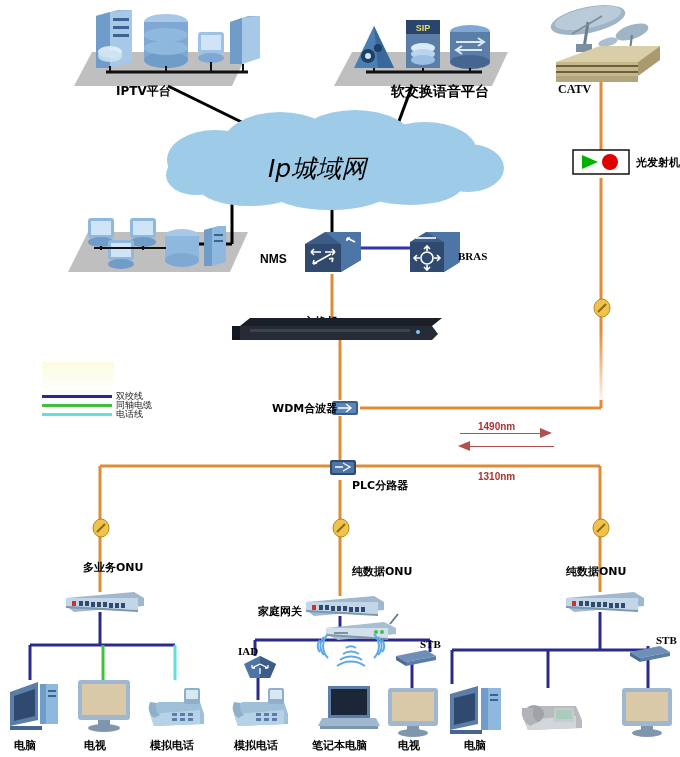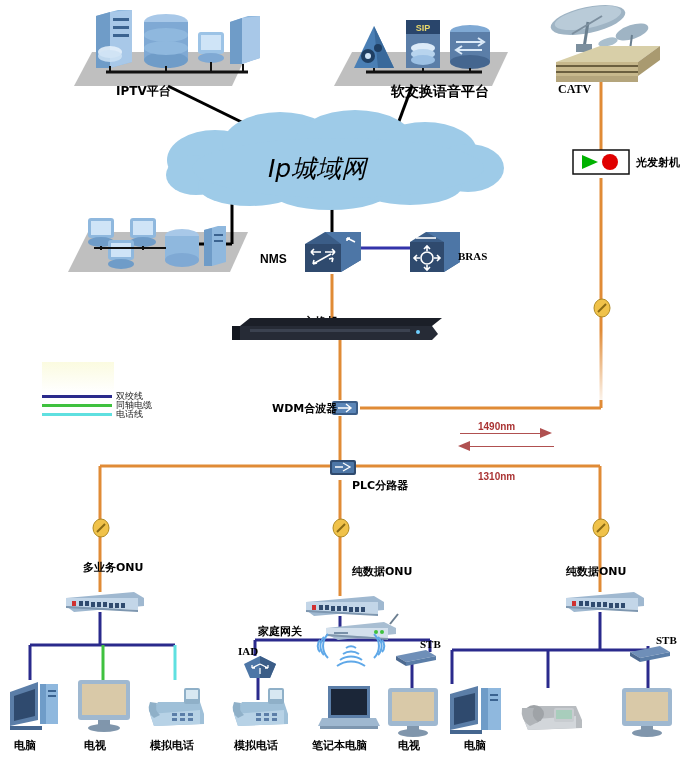--- a/index.html
+++ b/index.html
@@ -378,21 +378,21 @@
         <rect x="23" y="13" width="4" height="5"></rect>
       <rect x="29" y="14" width="4" height="5"></rect>
         <rect x="35" y="14" width="4" height="5"></rect>
       <rect x="41" y="14" width="4" height="5"></rect>
         <rect x="47" y="15" width="4" height="5"></rect>
       <rect x="53" y="15" width="4" height="5"></rect>
         <rect x="59" y="15" width="4" height="5"></rect>
     </g>
   </svg>
 
-  <div class="lbl lbl-cn" style="left:258px;top:624px;font-size:11px;">家庭网关</div>
+  <div class="lbl lbl-cn" style="left:258px;top:604px;font-size:11px;">家庭网关</div>
   <svg class="abs" style="left:320px;top:620px;width:80px;height:24px;">
     <polygon points="6,8 64,2 76,8 76,14 18,20 6,14" fill="#a8bed2"></polygon>
     <polygon points="6,8 68,8 68,18 6,14" fill="#d3e0ec"></polygon>
     <polygon points="6,14 68,18 68,20 6,16" fill="#8096ac"></polygon>
     <rect x="14" y="12" width="14" height="2" fill="#7890a8"></rect>
     <circle cx="56" cy="12" r="2" fill="#3fc13f"></circle>
     <circle cx="62" cy="12" r="2" fill="#3fc13f"></circle>
     <line x1="70" y1="4" x2="78" y2="-6" stroke="#6b7e90" stroke-width="2"></line>
   </svg>
 

